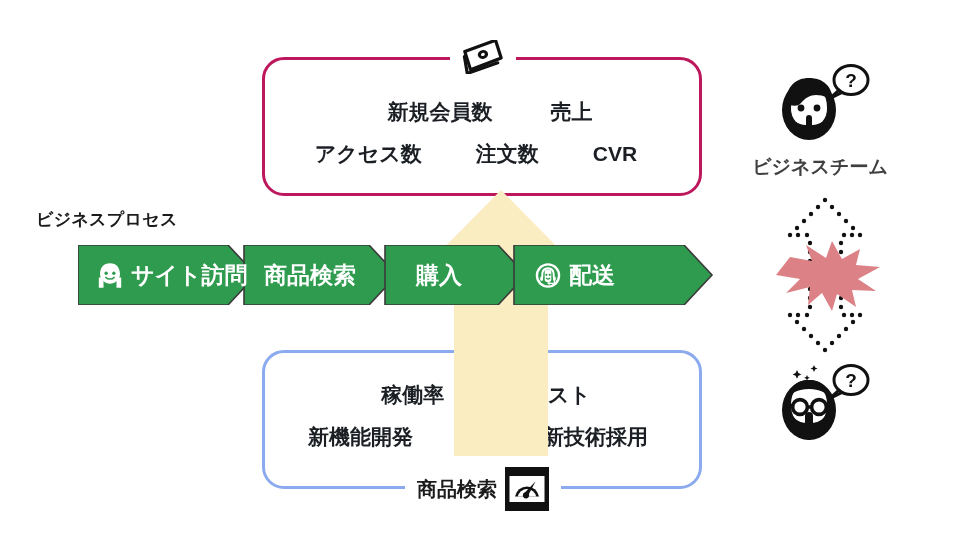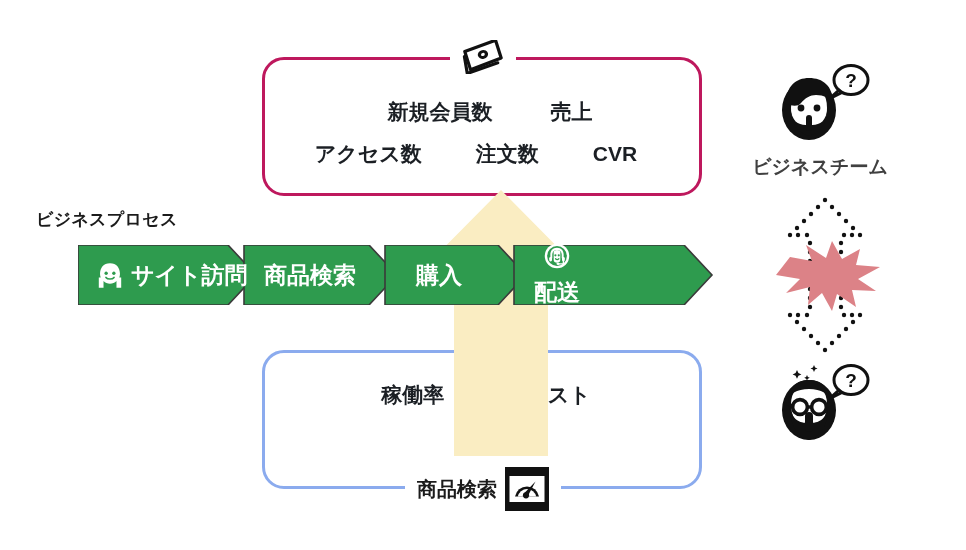--- a/index.html
+++ b/index.html
@@ -144,20 +144,25 @@
       </g>
     </svg>
   </div>
 
   <div class="goal-box tech">
     <div class="metric-rows">
       <div class="metric-row r1-t">
         <span>稼働率</span>
         <span>運用コスト</span>
       </div>
+      <div class="metric-row r2-t">
+        <span>新機能開発</span>
+        <span>性能</span>
+        <span>新技術採用</span>
+      </div>
     </div>
   </div>
 
   <div class="box-caption bottom">
     <span>商品検索</span>
     <svg width="44" height="44" viewBox="0 0 44 44">
       <rect x="0" y="0" width="44" height="44" fill="#111111"></rect>
       <rect x="4.5" y="9" width="35" height="26" fill="#ffffff"></rect>
       <path d="M10 29.5 A12.2 12.2 0 0 1 34 29.5 Z" fill="#111111"></path>
       <path d="M12.8 29.5 A9.4 9.4 0 0 1 31.2 29.5 Z" fill="#ffffff"></path>
@@ -189,21 +194,21 @@
     </div>
 
     <div class="chev-label" style="left:186px;">
       <span>商品検索</span>
     </div>
 
     <div class="chev-label" style="left:338px;">
       <span>購入</span>
     </div>
 
-    <div class="chev-label" style="left:456px;flex-direction:column;">
+    <div class="chev-label" style="left:456px;">
       <svg class="chev-ic" viewBox="0 0 32 32">
         <circle cx="16" cy="16" r="14" fill="#ffffff"></circle>
         <circle cx="16" cy="16" r="11.3" fill="#2E9B4E"></circle>
         <path d="M16 6.6 C10.9 6.6 8.4 10.2 8.4 14.4 L8.4 18.4 L10.6 18.4 L10.6 14.4 C10.6 11.3 12.7 9 16 9 C19.3 9 21.4 11.3 21.4 14.4 L21.4 18.4 L23.6 18.4 L23.6 14.4 C23.6 10.2 21.1 6.6 16 6.6 Z" fill="#ffffff"></path>
         <path d="M12.2 11.8 C12.2 10.2 13.8 9.2 16 9.2 C18.2 9.2 19.8 10.2 19.8 11.8 L19.8 20.6 C19.8 22.6 18.2 23.8 16 23.8 C13.8 23.8 12.2 22.6 12.2 20.6 Z" fill="#ffffff"></path>
         <circle cx="14.2" cy="15.2" r="1.25" fill="#2E9B4E"></circle>
         <circle cx="18" cy="15.2" r="1.25" fill="#2E9B4E"></circle>
         <path d="M14.3 19.1 C15.3 20.1 17.1 20.1 18.1 19.1" fill="none" stroke="#2E9B4E" stroke-width="1.4" stroke-linecap="round"></path>
         <rect x="7.1" y="17.2" width="3.2" height="5" rx="1.5" fill="#ffffff"></rect>
         <rect x="21.7" y="17.2" width="3.2" height="5" rx="1.5" fill="#ffffff"></rect>

